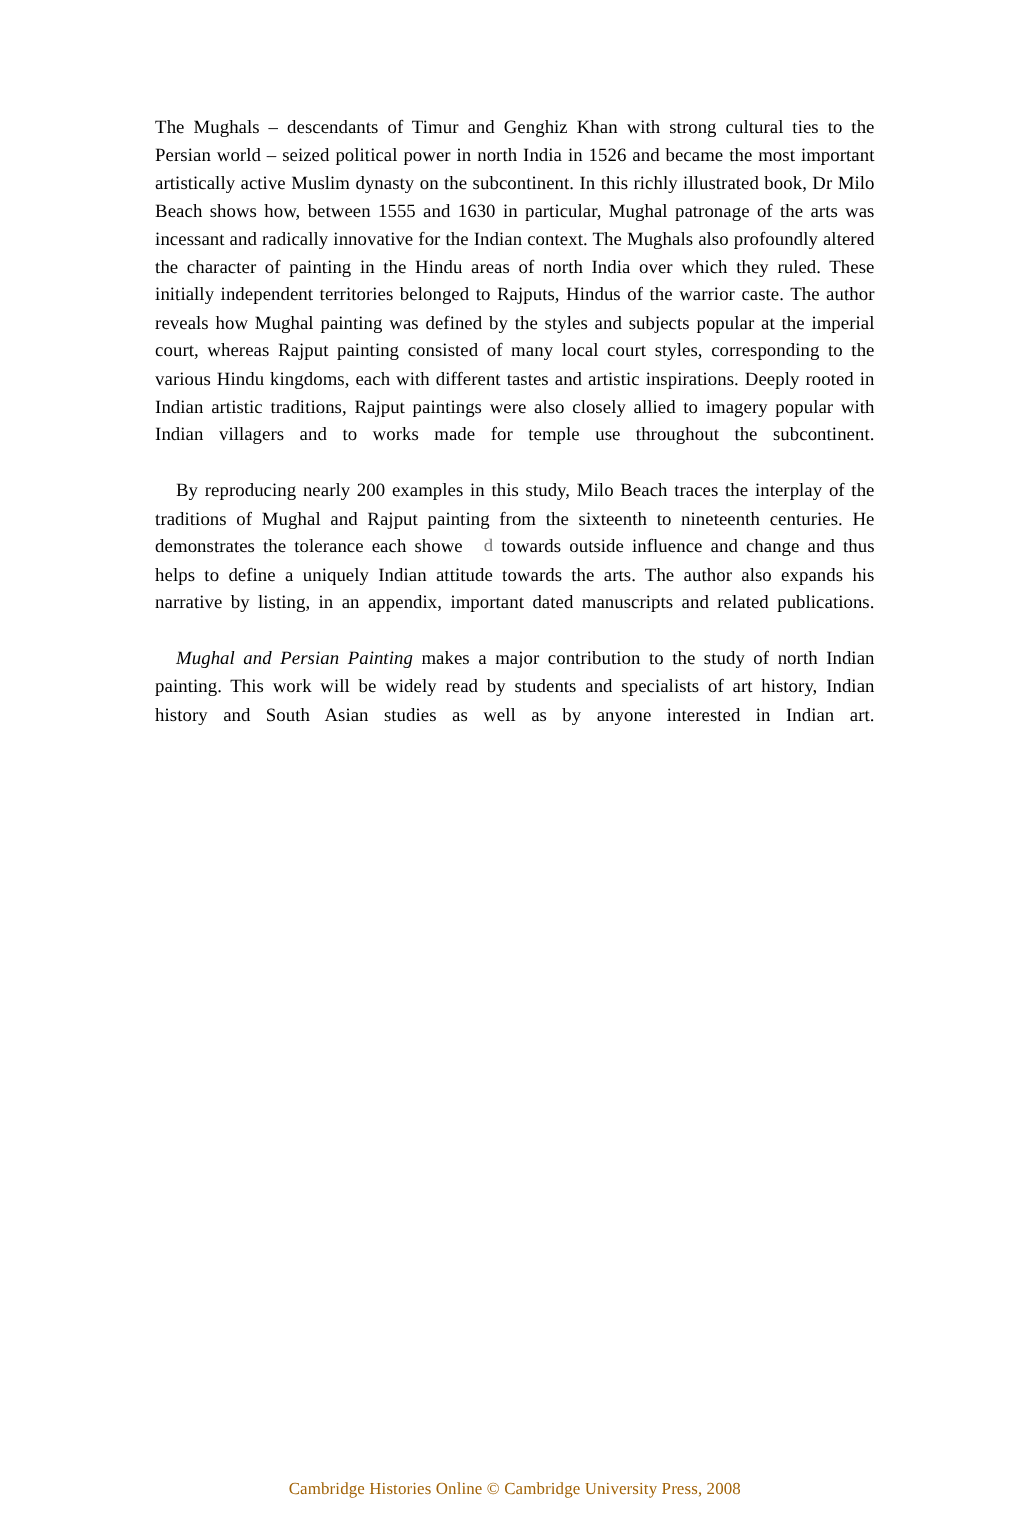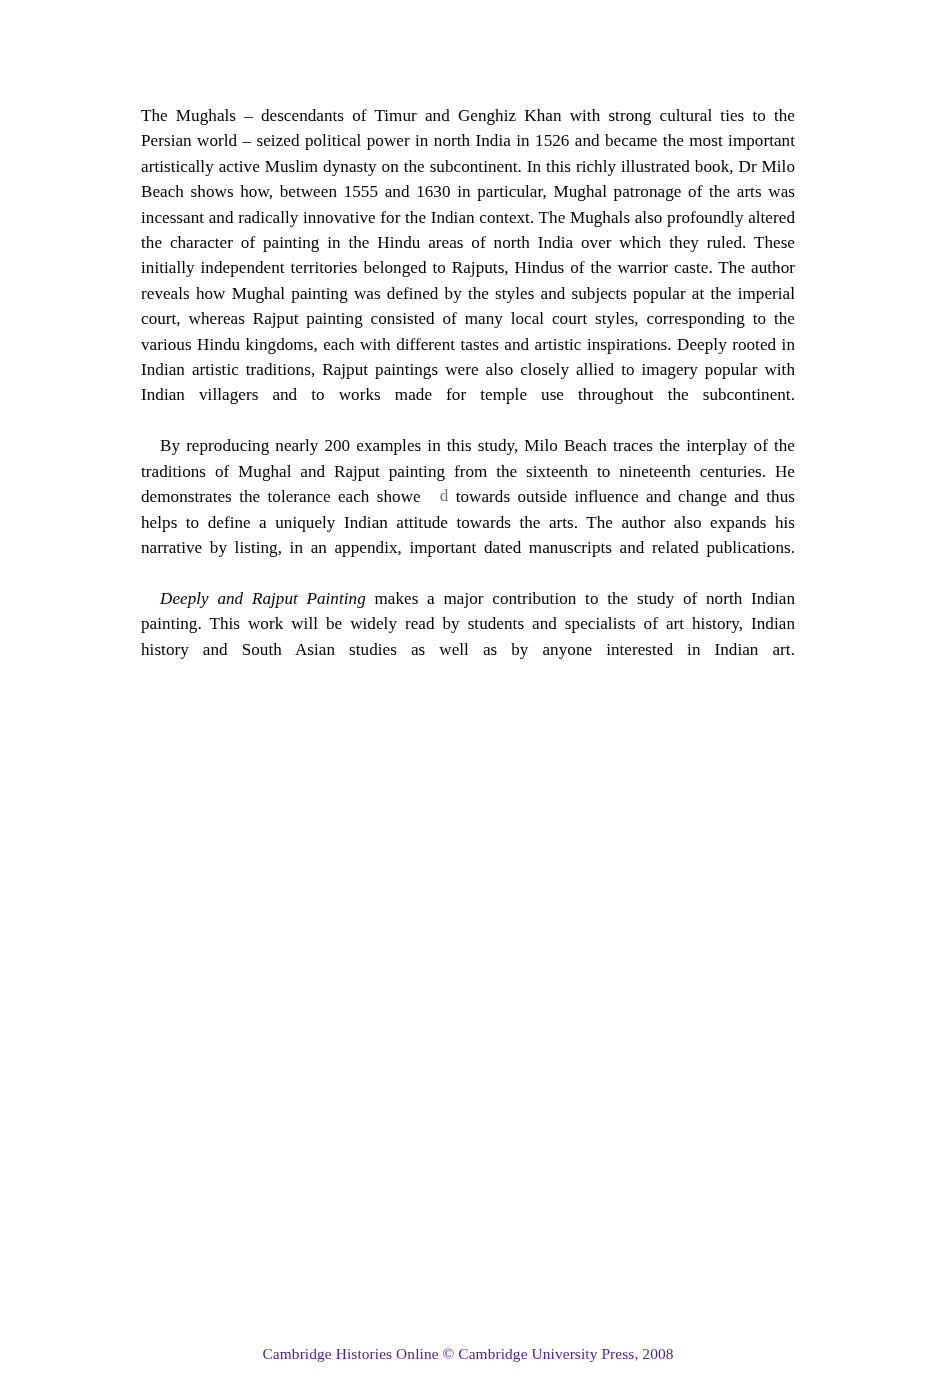--- a/index.html
+++ b/index.html
@@ -69,34 +69,34 @@
 
   .footer {
     position: absolute;
     left: 0;
     top: 1344px;
     width: 936px;
     text-align: center;
     font-family: "Liberation Serif", "DejaVu Serif", serif;
     font-size: 15.4px;
     line-height: 20px;
-    color: #4c1d95;
+    color: #a16207;
     letter-spacing: 0.1px;
   }
 </style>
 </head>
 <body>
 
 <div class="page">
 
   <div class="text-block">
 
     <p class="para">The Mughals – descendants of Timur and Genghiz Khan with strong cultural ties to the Persian world – seized political power in north India in 1526 and became the most important artistically active Muslim dynasty on the subcontinent. In this richly illustrated book, Dr Milo Beach shows how, between 1555 and 1630 in particular, Mughal patronage of the arts was incessant and radically innovative for the Indian context. The Mughals also profoundly altered the character of painting in the Hindu areas of north India over which they ruled. These initially independent territories belonged to Rajputs, Hindus of the warrior caste. The author reveals how Mughal painting was defined by the styles and subjects popular at the imperial court, whereas Rajput painting consisted of many local court styles, corresponding to the various Hindu kingdoms, each with different tastes and artistic inspirations. Deeply rooted in Indian artistic traditions, Rajput paintings were also closely allied to imagery popular with Indian villagers and to works made for temple use throughout the subcontinent.</p>
 
     <p class="para indented"><span>By reproducing nearly 200 examples in this study, Milo Beach traces the interplay of the traditions of Mughal and Rajput painting from the sixteenth to nineteenth centuries. He demonstrates the tolerance each showe</span><span class="scan-artifact">d</span><span> towards outside influence and change and thus helps to define a uniquely Indian attitude towards the arts. The author also expands his narrative by listing, in an appendix, important dated manuscripts and related publications.</span></p>
 
-    <p class="para indented"><span class="title-italic">Deeply and Rajput Painting</span><span> makes a major contribution to the study of north Indian painting. This work will be widely read by students and specialists of art history, Indian history and South Asian studies as well as by anyone interested in Indian art.</span></p>
+    <p class="para indented"><span class="title-italic">Mughal and Persian Painting</span><span> makes a major contribution to the study of north Indian painting. This work will be widely read by students and specialists of art history, Indian history and South Asian studies as well as by anyone interested in Indian art.</span></p>
 
   </div>
 
   <div class="footer">Cambridge Histories Online © Cambridge University Press, 2008</div>
 
 </div>
 
 </body></html>

